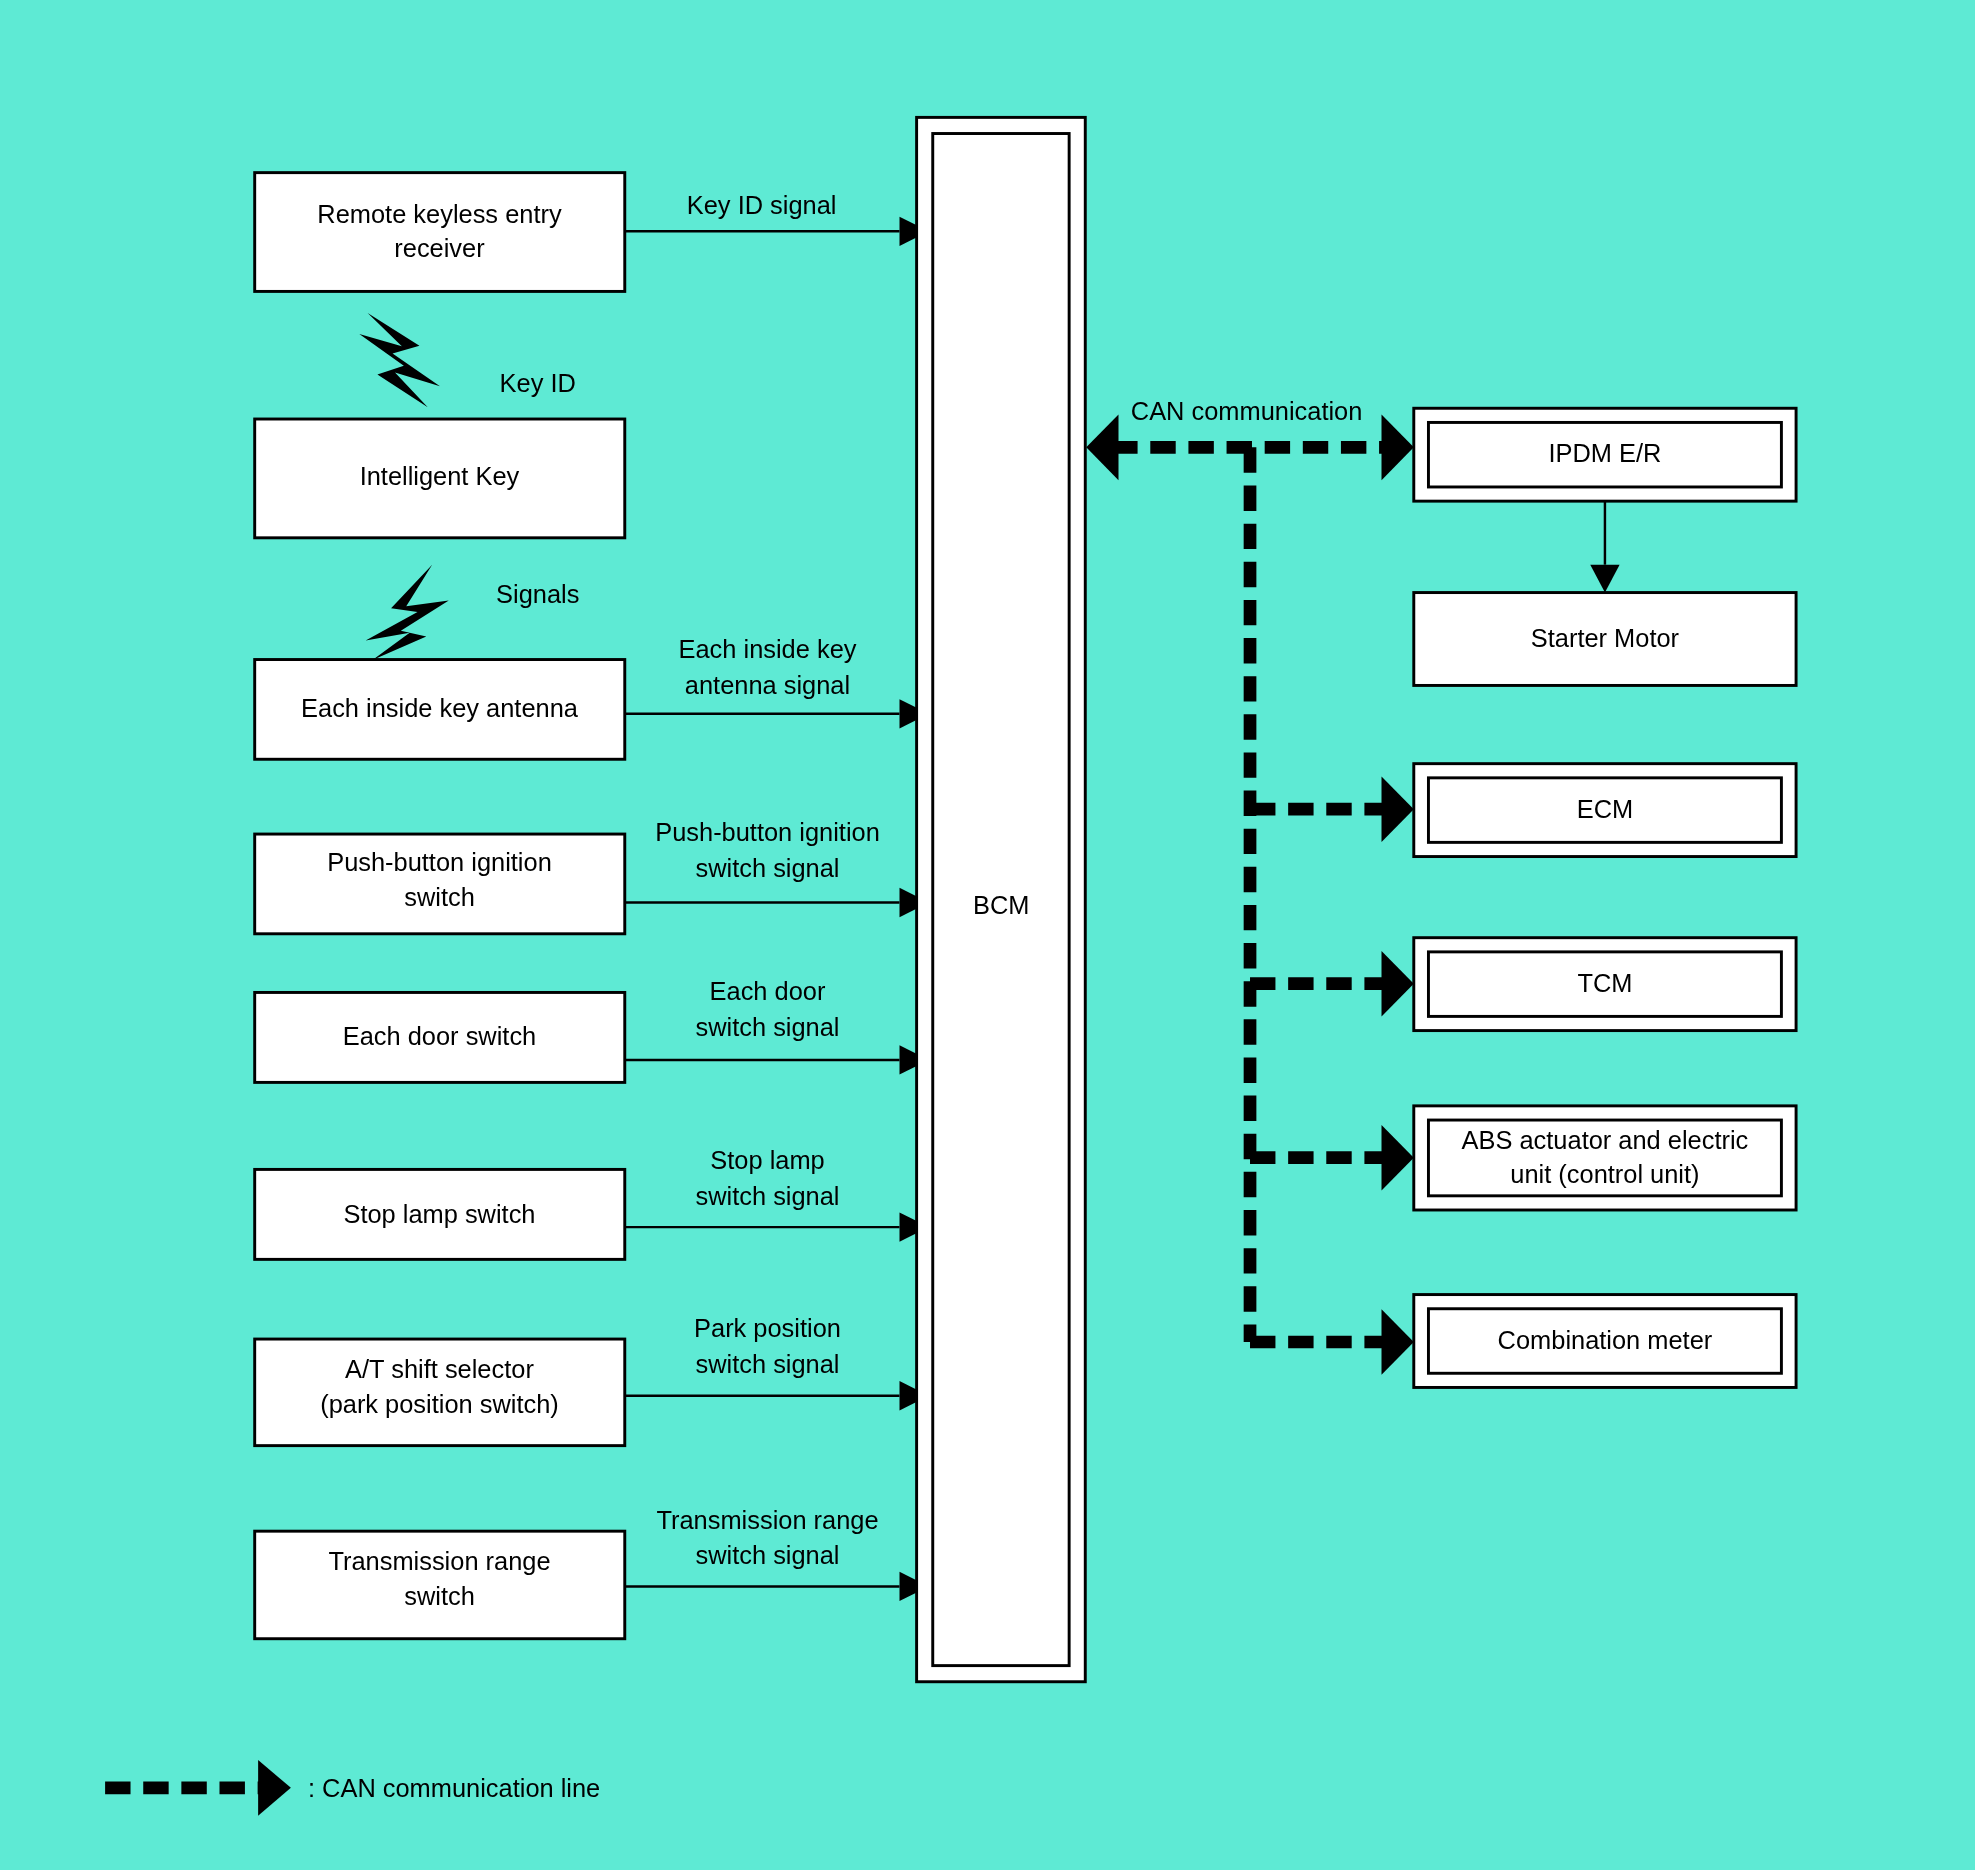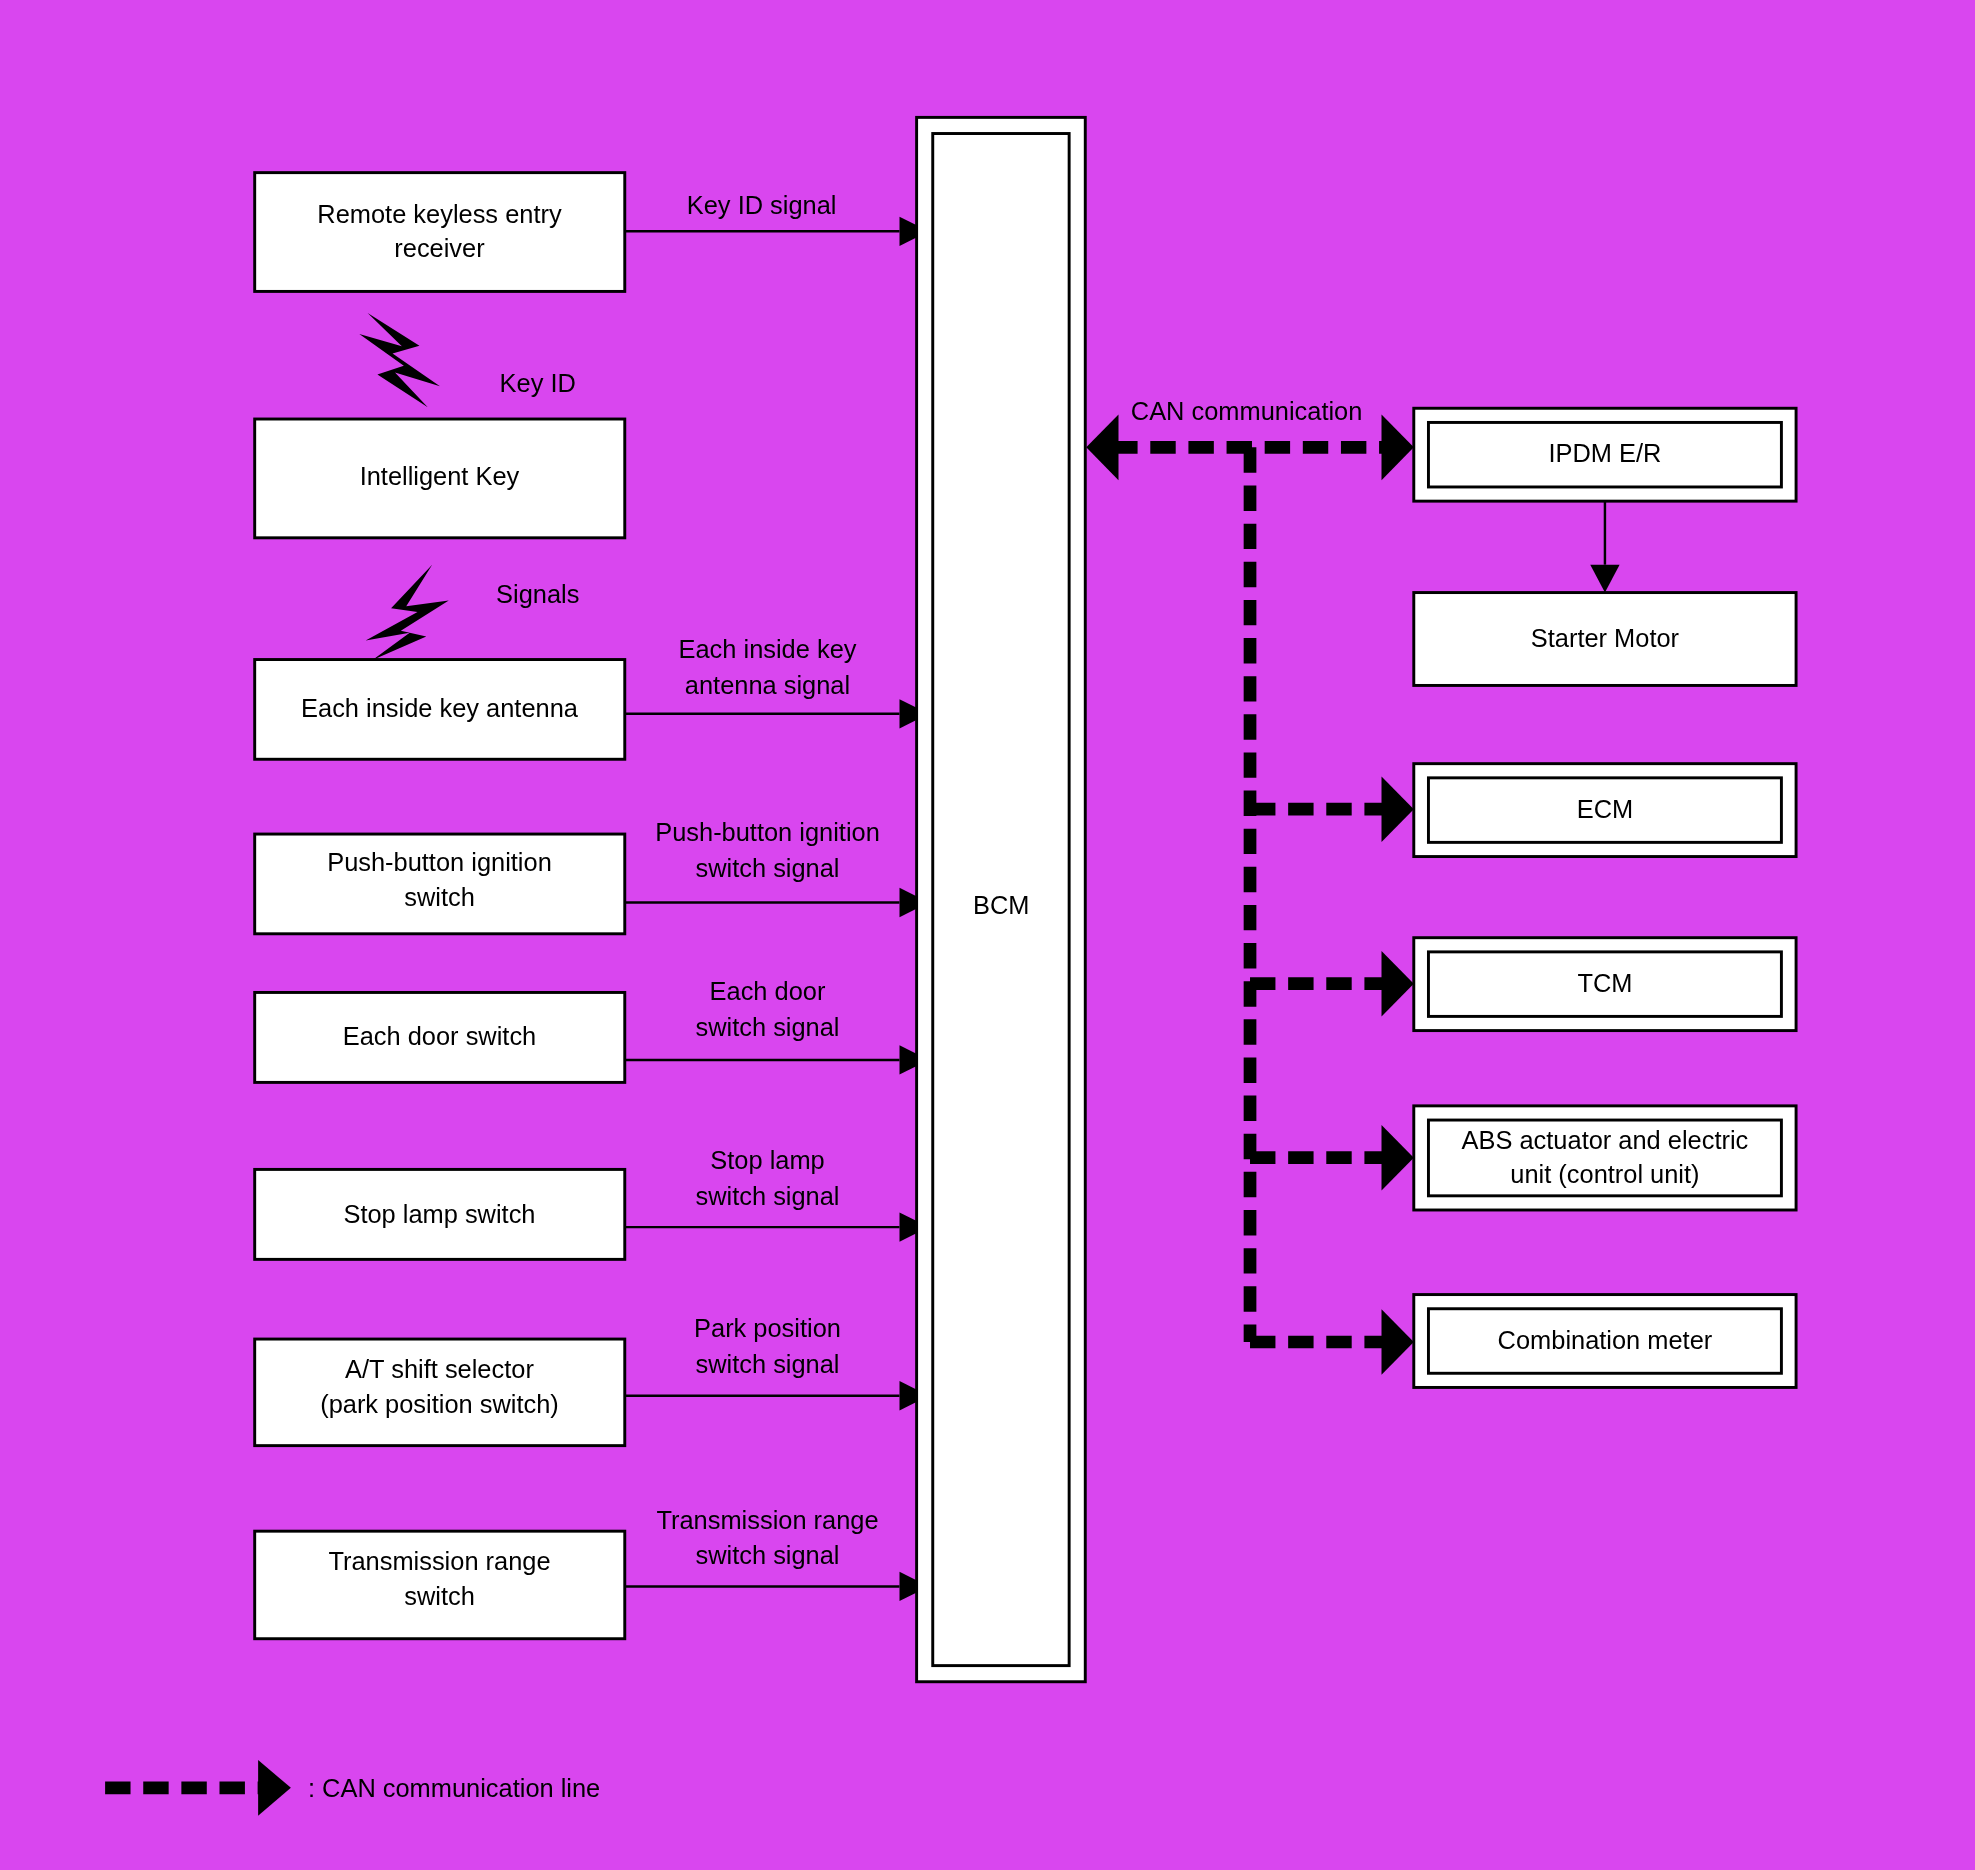--- a/index.html
+++ b/index.html
@@ -11,21 +11,21 @@
     width: 1975px;
     height: 1871px;
     font-family: "Liberation Sans", sans-serif;
     color: #000000;
     overflow: hidden;
   }
   #diagram-root {
     position: relative;
     width: 1975px;
     height: 1871px;
-    background: #d946ef;
+    background: #5eead4;
   }
   svg.canvas {
     position: absolute;
     top: 0;
     left: 0;
     width: 1975px;
     height: 1871px;
   }
   .box-rect {
     fill: #ffffff;

